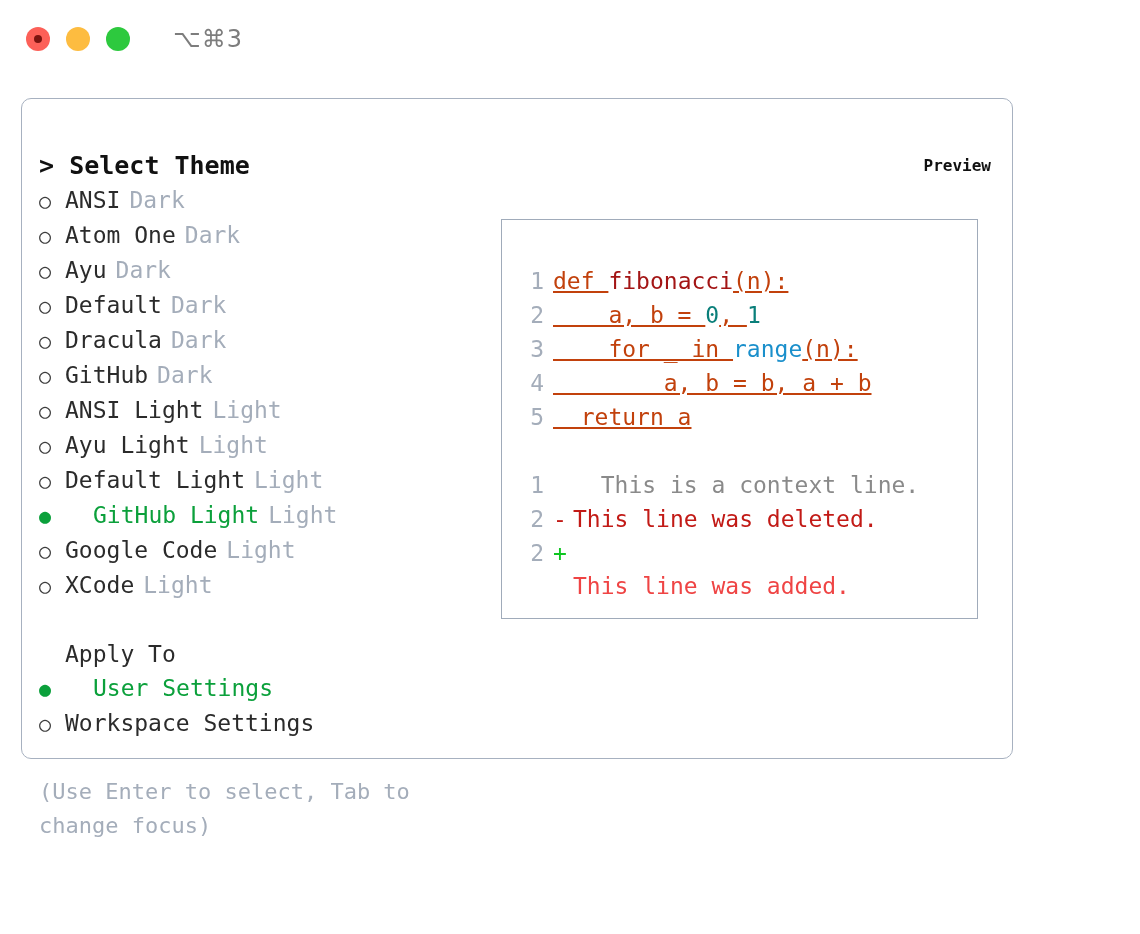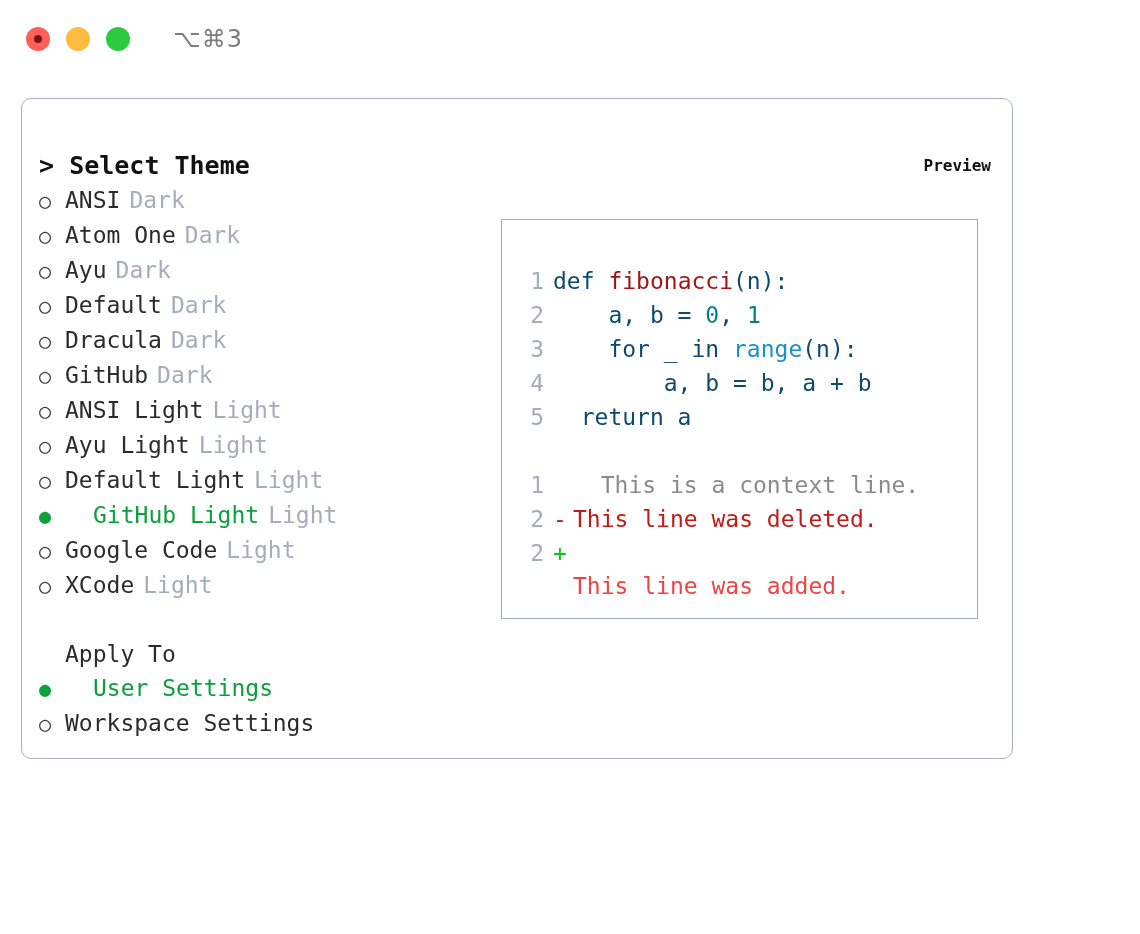--- a/index.html
+++ b/index.html
@@ -173,21 +173,21 @@
     line-height: 34px;
     white-space: pre;
   }
   .ln {
     width: 42px;
     text-align: right;
     color: #a4adba;
     flex: none;
     padding-right: 9px;
   }
-  .code-text { color: #0c4a6e; }
+  .code-text { color: #c2410c; text-decoration: underline; }
   .tok-fn   { color: #a31515; }
   .tok-num  { color: #0a7f7a; }
   .tok-call { color: #1a8fcb; }
   .blank-line { height: 34px; }
 
   .marker {
     width: 20px;
     flex: none;
     display: inline-block;
   }
@@ -233,20 +233,21 @@
           </div>
 
         <div class="section-gap"></div>
 
         <div class="apply-heading">Apply To</div>
         <div id="apply-list">
             <div class="row selected"><span class="bullet sel">●</span><span class="label">User Settings</span></div>
             <div class="row"><span class="bullet">○</span><span class="label">Workspace Settings</span></div>
           </div>
 
+        <div class="hint">(Use Enter to select, Tab to change focus)</div>
       </div>
 
       <div class="right-col">
         <div class="preview-title">Preview</div>
 
         <div class="code-box">
           <div id="code-lines">
               <div class="code-line"><span class="ln">1</span><span class="code-text">def </span><span class="tok-fn">fibonacci</span><span class="code-text">(n):</span></div>
               <div class="code-line"><span class="ln">2</span><span class="code-text">    a, b = </span><span class="tok-num">0</span><span class="code-text">, </span><span class="tok-num">1</span></div>
               <div class="code-line"><span class="ln">3</span><span class="code-text">    for _ in </span><span class="tok-call">range</span><span class="code-text">(n):</span></div>

